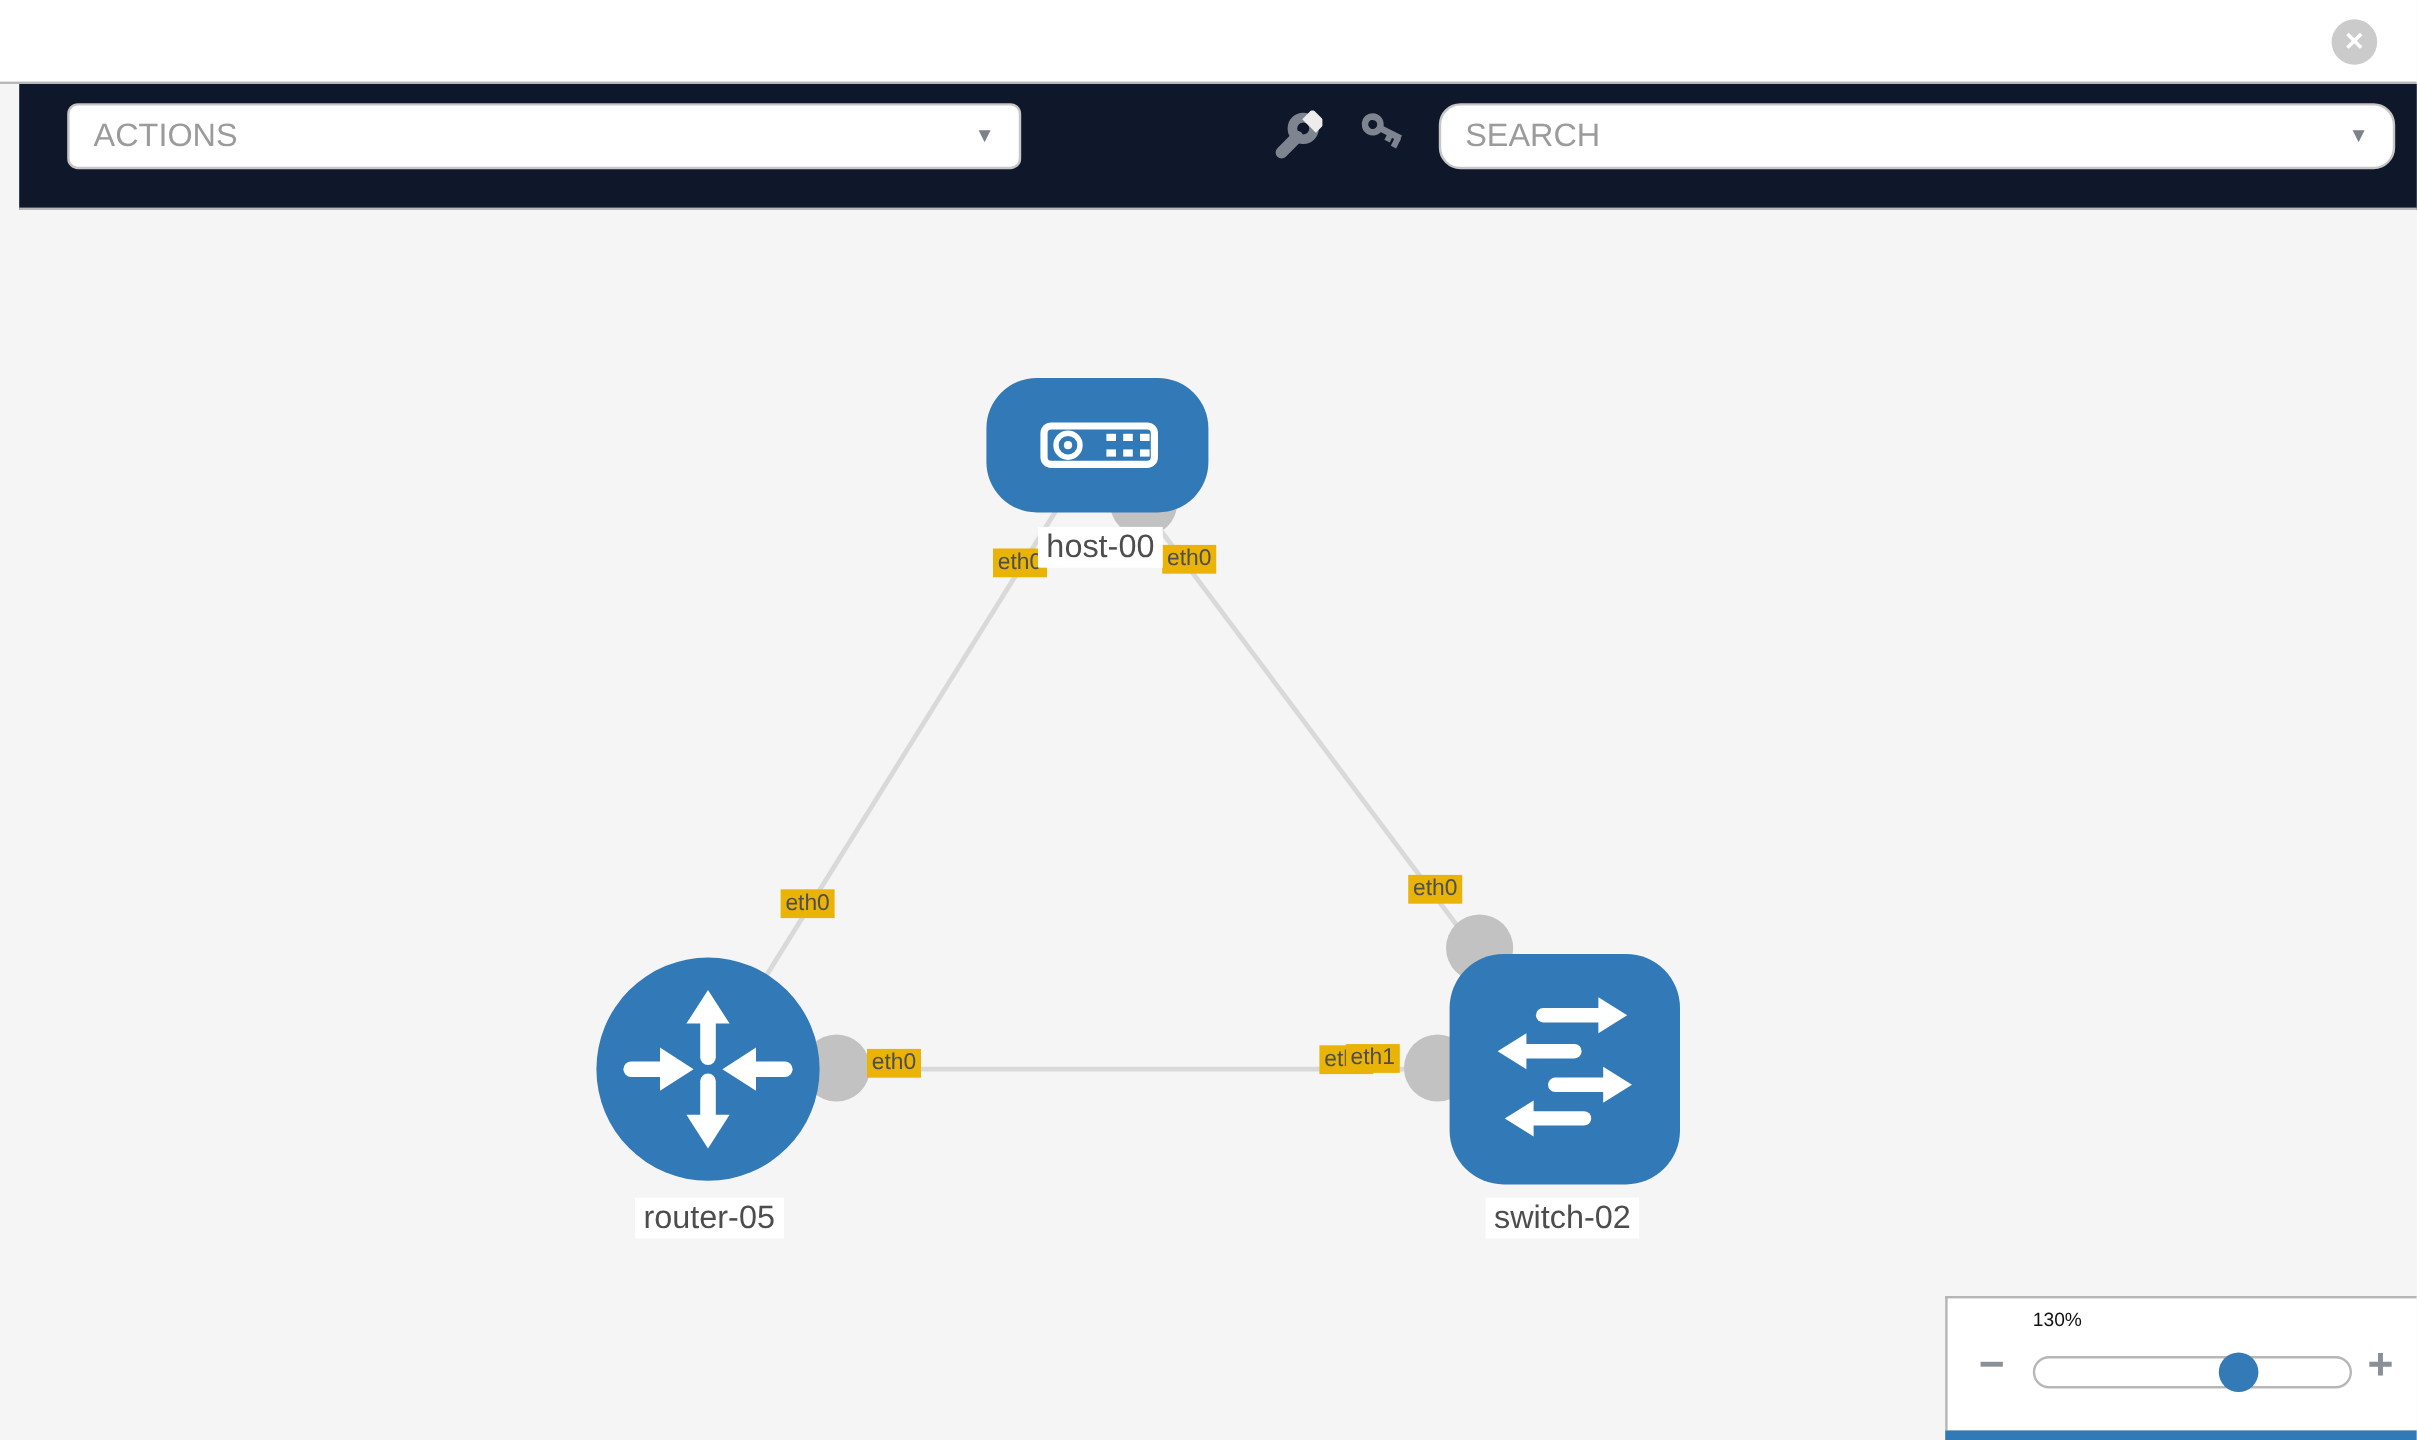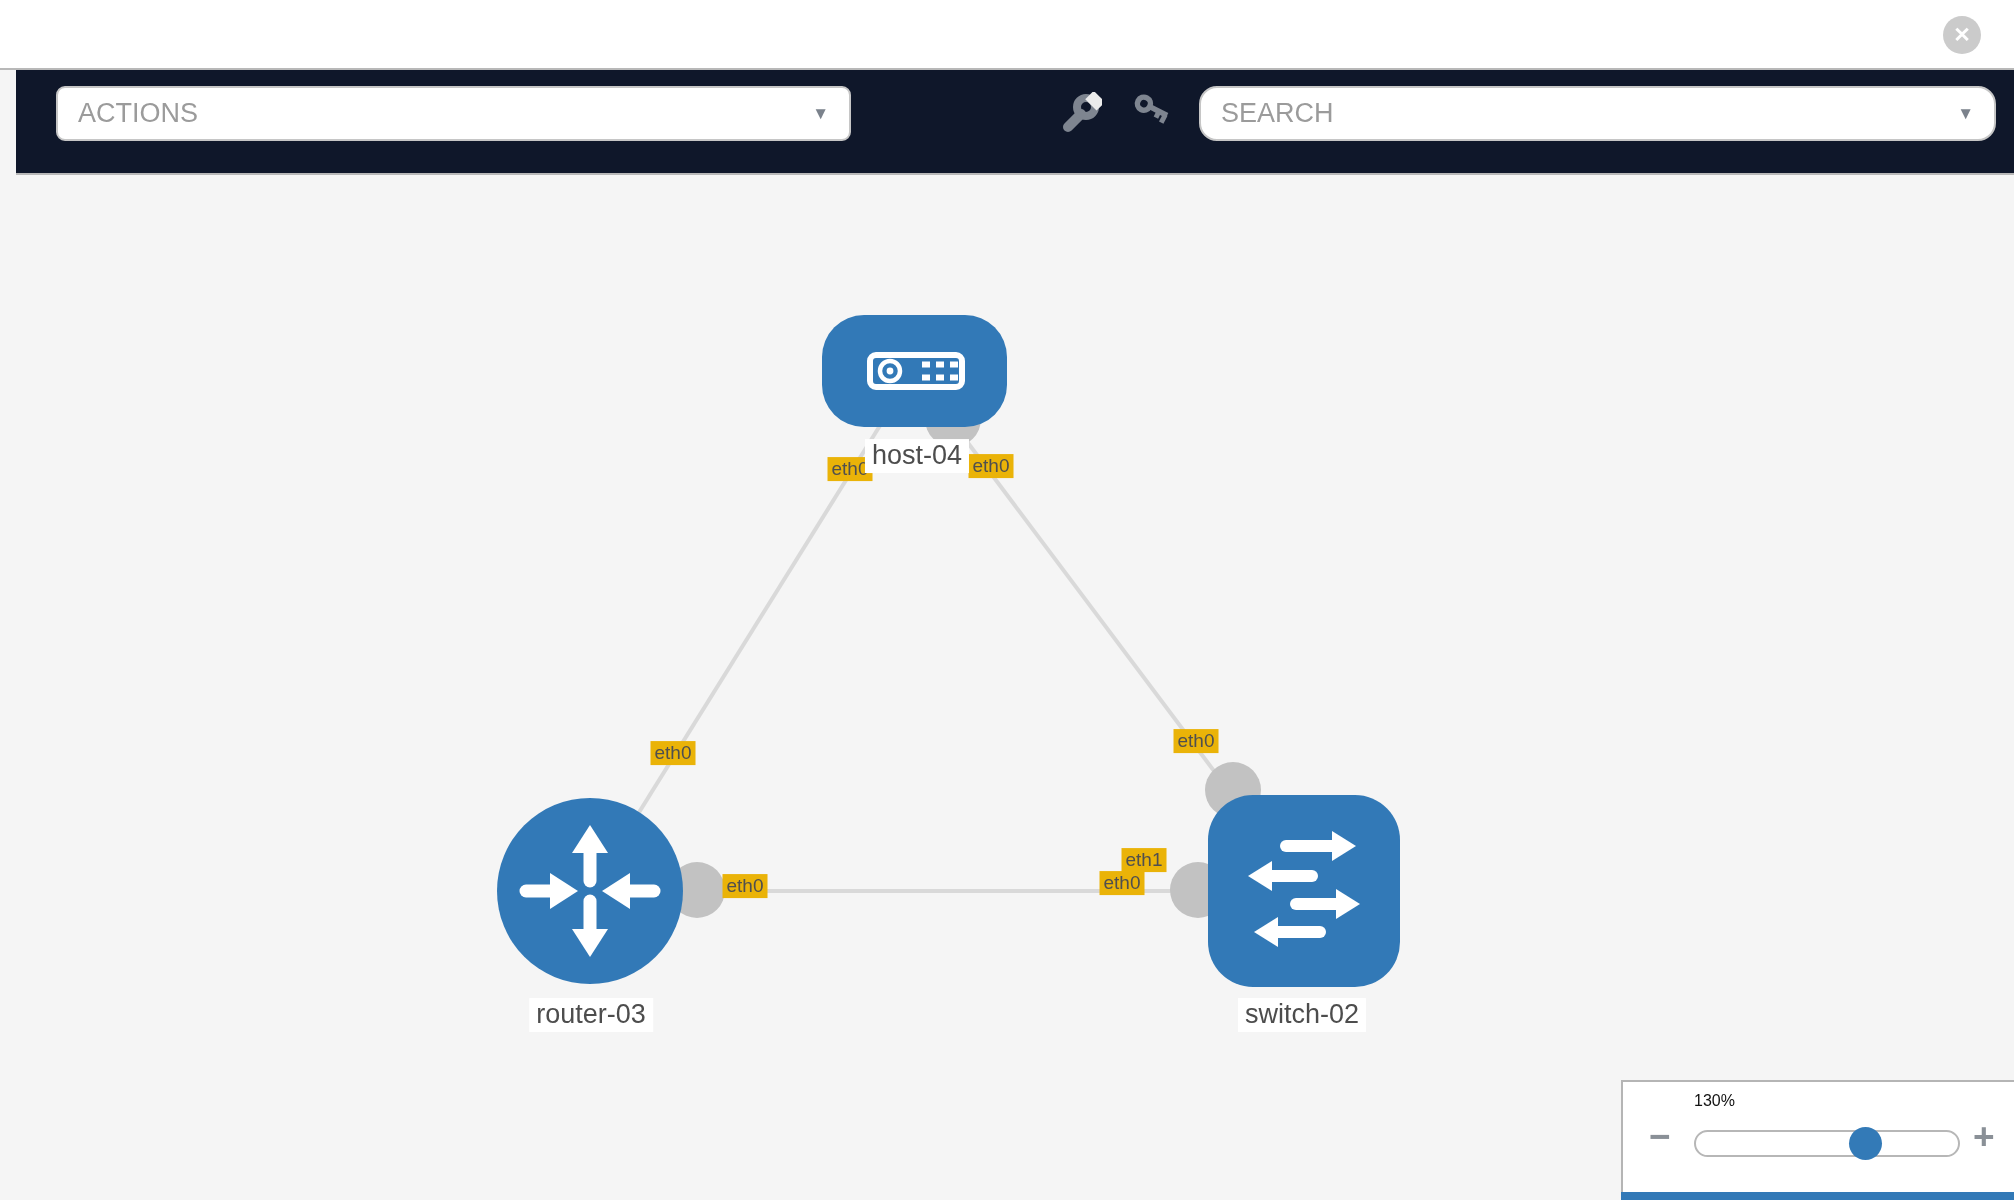--- a/index.html
+++ b/index.html
@@ -141,31 +141,31 @@
       <line x1="8" y1="-15" x2="-32" y2="-15"></line>
       <polygon points="-32,-30 -32,0 -56,-15" stroke="none"></polygon>
       <line x1="-8" y1="13" x2="32" y2="13"></line>
       <polygon points="32,-2 32,28 56,13" stroke="none"></polygon>
       <line x1="16" y1="41" x2="-26" y2="41"></line>
       <polygon points="-26,26 -26,56 -50,41" stroke="none"></polygon>
     </g>
   </g>
 </svg>
 
-<div class="nlabel" style="left:917px;top:456px;">host-04</div>
-<div class="nlabel" style="left:591px;top:1015px;">router-03</div>
+<div class="nlabel" style="left:917px;top:456px;">host-00</div>
+<div class="nlabel" style="left:591px;top:1015px;">router-05</div>
 <div class="nlabel" style="left:1302px;top:1015px;">switch-02</div>
 
 <div class="ilabel" style="left:850px;top:469px;">eth0</div>
 <div class="ilabel" style="left:673px;top:753px;">eth0</div>
 <div class="ilabel" style="left:991px;top:466px;">eth0</div>
 <div class="ilabel" style="left:1196px;top:741px;">eth0</div>
 <div class="ilabel" style="left:745px;top:886px;">eth0</div>
 <div class="ilabel" style="left:1122px;top:883px;">eth0</div>
-<div class="ilabel over" style="left:1144px;top:860px;text-align:center;">eth1</div>
+<div class="ilabel over" style="left:1144px;top:882px;text-align:center;">eth1</div>
 
 <div class="zoom-panel">
   <div class="zoom-level">130%</div>
   <div class="zoom-minus">
     <span>−</span>
   </div>
   <div class="zoom-track"></div>
   <div class="zoom-knob"></div>
   <div class="zoom-plus">
     <span>+</span>

